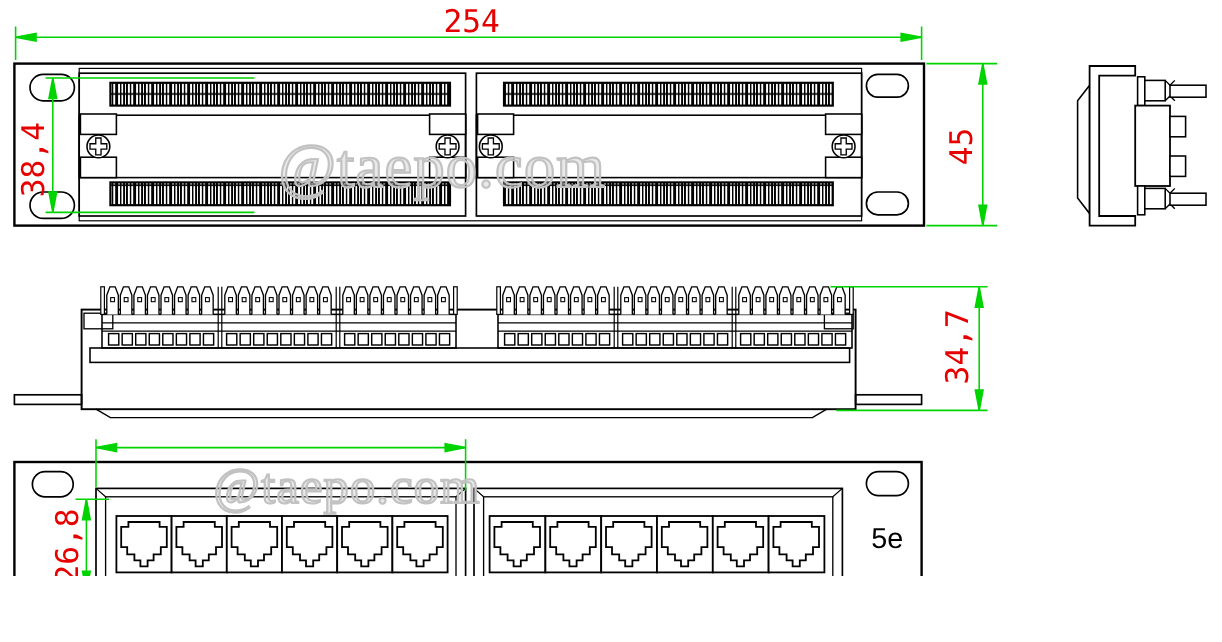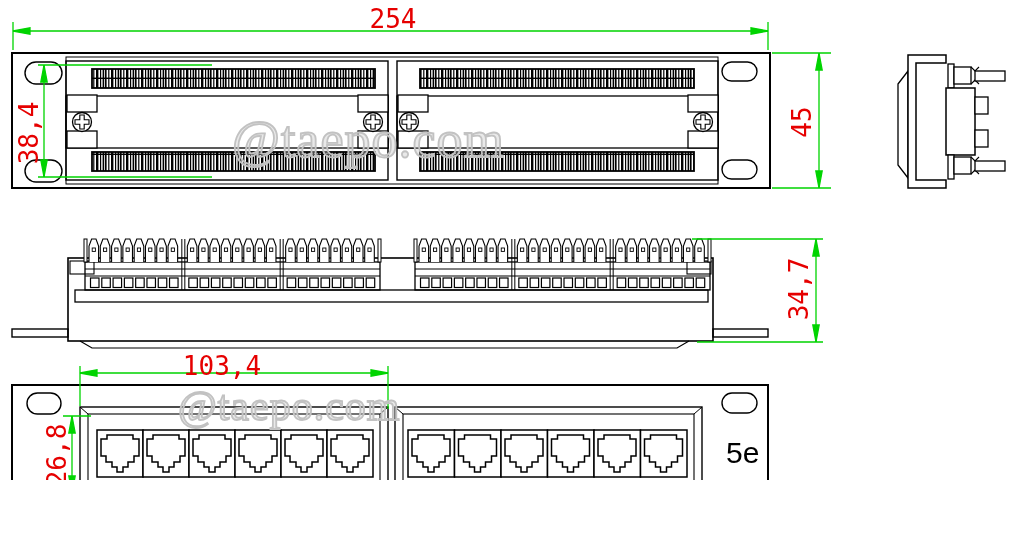--- a/index.html
+++ b/index.html
@@ -17,21 +17,21 @@
   .watermark {
     position:absolute; white-space:nowrap; letter-spacing:1px;
     font-family:Liberation Serif, serif;
     color:rgba(198,198,198,0.38);
     -webkit-text-stroke:1.8px #c2c2c2;
     pointer-events:none;
   }
   .wm-top { left:232px; top:110px; font-size:52px; }
   .wm-bottom { left:178px; top:382px; font-size:42px; }
   .label-5e {
-    position:absolute; left:726px; top:436px; font-size:30px; color:#000;
+    position:absolute; left:726px; top:436px; font-size:24px; color:#000;
     font-family:"Liberation Sans", sans-serif;
   }
 </style>
 </head>
 <body>
 
 <div class="canvas">
 
 <svg width="1018" height="535" viewBox="0 0 1018 535">
   <g fill="none" stroke="#000">
@@ -373,20 +373,19 @@
       <rect x="12.6" width="1.6" height="19" fill="#000"></rect>
       <rect x="0" y="8.6" width="15" height="1.4" fill="#000"></rect>
     </pattern>
   </defs>
 </svg>
 
 <div class="dim-label" style="left:333px; top:6px;">254</div>
 <div class="dim-label vert" style="left:-31px; top:120px;">38,4</div>
 <div class="dim-label vert" style="left:742px; top:109px;">45</div>
 <div class="dim-label vert" style="left:739px; top:276px;">34,7</div>
-<div class="dim-label" style="left:162px; top:353px;">103,4</div>
 <div class="dim-label vert" style="left:-3px; top:442px;">26,8</div>
 
 <div class="watermark wm-top">@taepo.com</div>
 <div class="watermark wm-bottom">@taepo.com</div>
 <div class="label-5e">5e</div>
 
 </div>
 
 </body></html>

